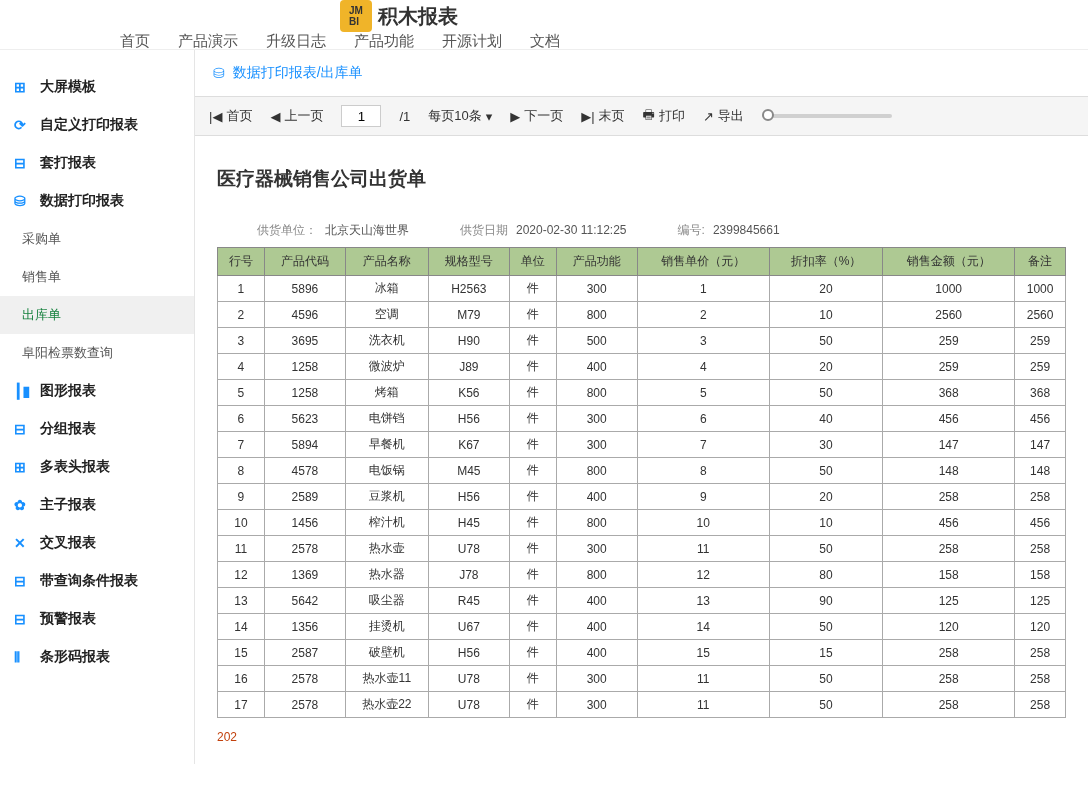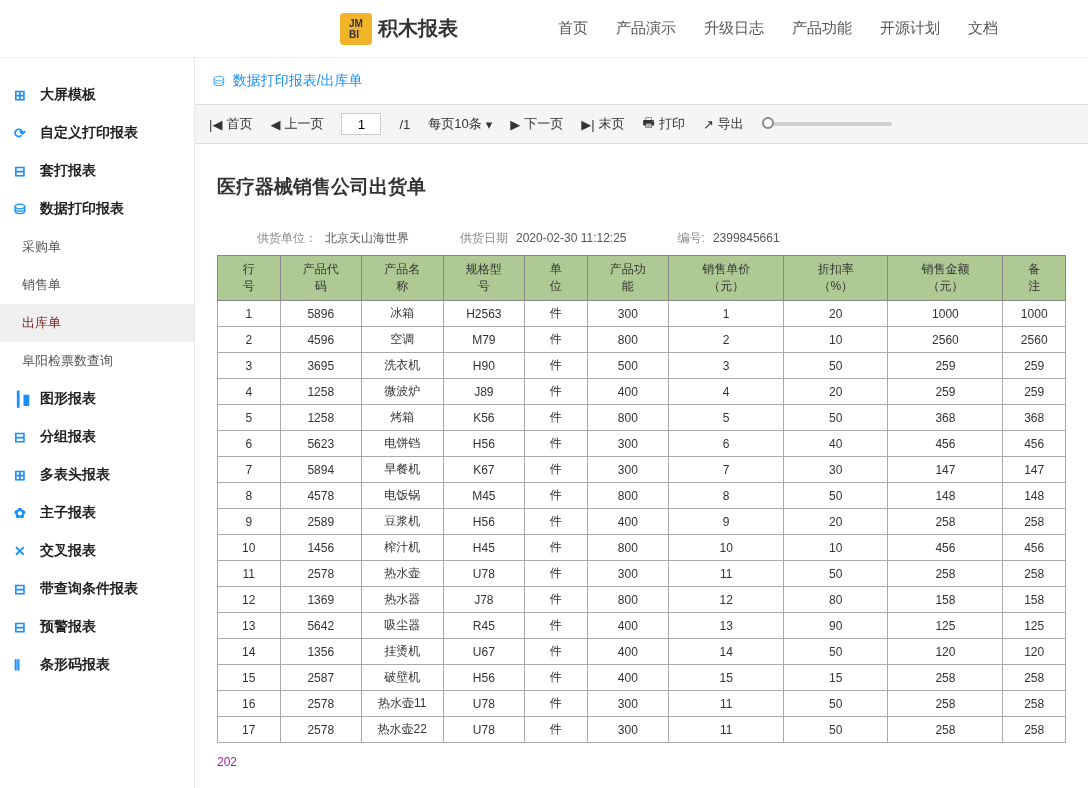--- a/index.html
+++ b/index.html
@@ -1,49 +1,49 @@
 <!DOCTYPE html>
 <html><head>
 <meta charset="utf-8">
 <style>
 * { margin: 0; padding: 0; box-sizing: border-box; font-family: "Microsoft YaHei", Arial, sans-serif; }
 body { background: #fff; font-size: 13px; color: #333; width: 1088px; }
 
-.topbar { height: 58px; display: flex; align-items: center; padding: 0 20px; border-bottom: 1px solid #eee; }
+.topbar { height: 50px; display: flex; padding: 0 20px; border-bottom: 1px solid #eee; flex-direction: column; }
 .logo { display: flex; align-items: center; font-size: 20px; font-weight: bold; margin-left: 320px; }
 .logo-img { width: 32px; height: 32px; background: #f0b429; border-radius: 4px; margin-right: 6px; display: flex; align-items: center; justify-content: center; font-size: 10px; color: #333; }
 .topnav { display: flex; gap: 28px; margin-left: 100px; }
 .topnav a { color: #555; text-decoration: none; font-size: 15px; cursor: pointer; }
 
 .main { display: flex; }
 .sidebar { width: 195px; border-right: 1px solid #e5e5e5; padding-top: 18px; }
 .side-item { display: flex; align-items: center; padding: 10px 14px; cursor: pointer; font-size: 14px; font-weight: 600; color: #222; }
 .side-item .icon { width: 18px; margin-right: 8px; color: #1890ff; font-size: 14px; }
 .sub-item { padding: 10px 14px 10px 22px; cursor: pointer; font-size: 13px; color: #555; }
-.sub-item.active { background: #f0f0f0; color: #7f1d1d; }
+.sub-item.active { background: #f0f0f0; color: #15803d; }
 
 .content { flex: 1; padding: 0; }
 .breadcrumb { display: flex; align-items: center; padding: 14px 18px; color: #1890ff; font-size: 14px; }
 .breadcrumb .db-icon { margin-right: 8px; }
 
 .toolbar { background: #f5f5f5; border-top: 1px solid #ddd; border-bottom: 1px solid #ddd; padding: 8px 14px; display: flex; align-items: center; gap: 18px; font-size: 13px; color: #333; }
 .tool { display: flex; align-items: center; gap: 4px; cursor: pointer; }
 .page-input { width: 40px; height: 22px; text-align: center; border: 1px solid #ccc; }
 .slider-track { width: 130px; height: 4px; background: #d0d0d0; border-radius: 2px; position: relative; }
 .slider-thumb { width: 12px; height: 12px; background: #fff; border: 2px solid #888; border-radius: 50%; position: absolute; top: -5px; left: 0; }
 
 .report { padding: 20px 22px; }
 .report-title { text-align: left; font-size: 19px; font-weight: bold; margin: 10px 0 30px; }
 .meta { display: flex; gap: 51px; color: #888; font-size: 12px; margin-bottom: 8px; padding-left: 40px; }
 .meta span.val { color: #555; margin-left: 8px; }
 
 table { border-collapse: collapse; width: 100%; font-size: 12px; }
-th { background: #aec993; border: 1px solid #888; padding: 5px 20px; font-weight: normal; color: #333; }
+th { background: #aec993; border: 1px solid #888; padding: 5px 4px; font-weight: normal; color: #333; }
 td { border: 1px solid #aaa; padding: 4px 4px; text-align: center; }
-.footer-num { margin-top: 12px; color: #a21caf; font-size: 12px; }
+.footer-num { margin-top: 12px; color: #c2410c; font-size: 12px; }
 </style>
 </head>
 <body>
 
 <div class="topbar">
   <div class="logo">
     <div class="logo-img">JM<br>BI</div>
     <span>积木报表</span>
   </div>
   <div class="topnav" id="topnav">

